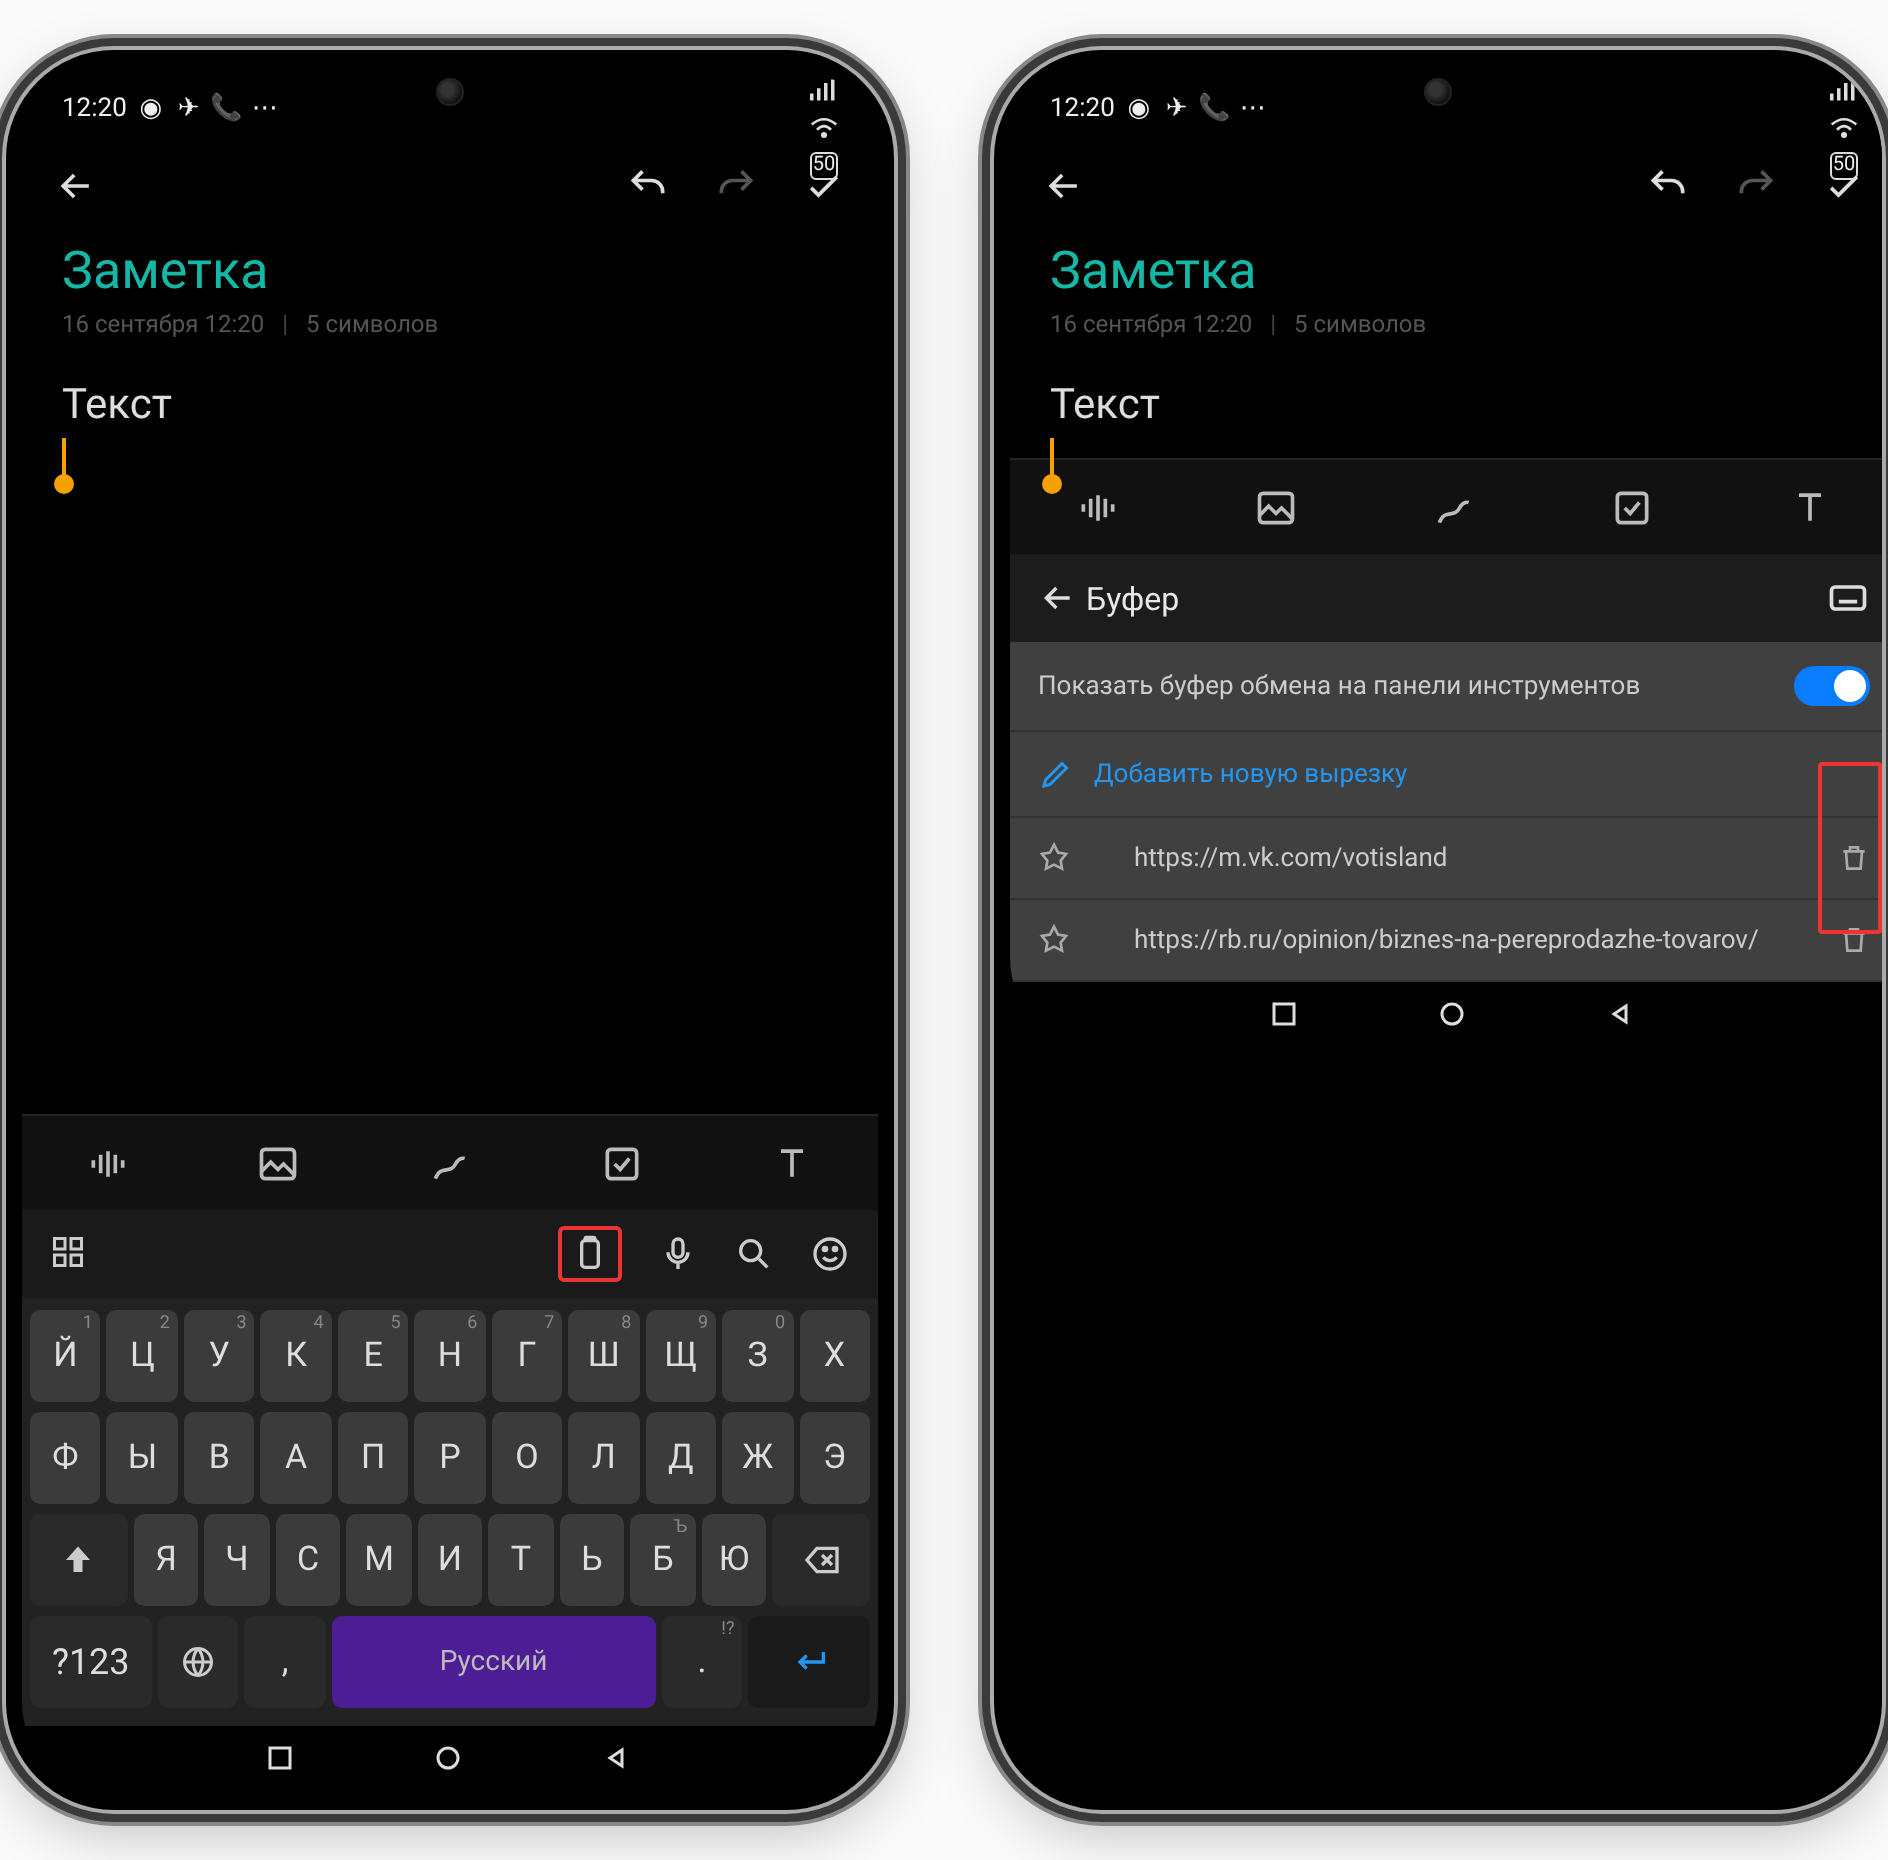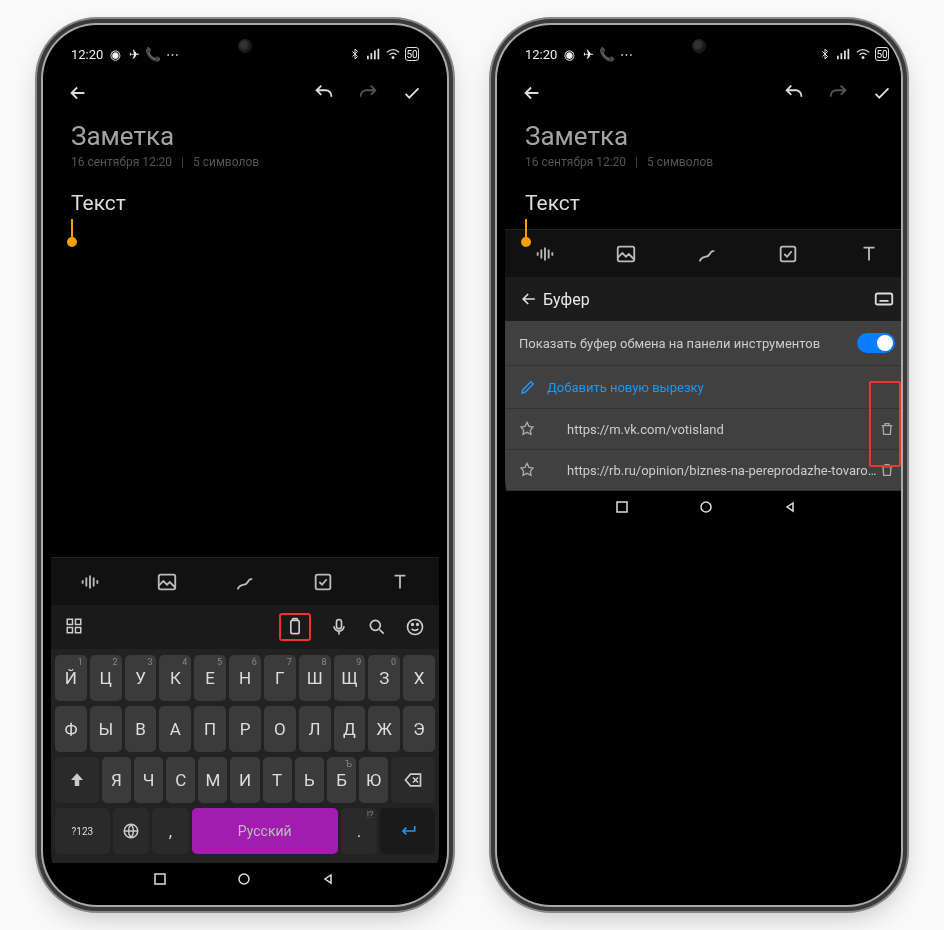--- a/index.html
+++ b/index.html
@@ -7,21 +7,21 @@
     width: 944px; height: 930px;
     background: #fafafa;
     display: flex;
     justify-content: center;
     align-items: center;
     gap: 50px;
     font-family: -apple-system, BlinkMacSystemFont, "Segoe UI", Roboto, sans-serif;
   }
 
   .phone-frame {
-    width: 404px; height: 880px;
+    width: 444px; height: 880px;
     background: #000;
     border-radius: 54px;
     box-shadow: 0 0 0 2px #aaa, 0 0 0 6px #3a3a3a, 0 0 0 8px #888, 0 10px 30px rgba(0,0,0,.25);
     position: relative;
     overflow: hidden;
   }
   .screen {
     position: absolute;
     top: 8px; left: 8px; right: 8px; bottom: 8px;
     border-radius: 46px;
@@ -39,32 +39,32 @@
     background: radial-gradient(circle at 40% 40%, #333 30%, #111 70%);
     border: 1px solid #222;
     z-index: 50;
   }
 
   .status-bar {
     height: 30px; display:flex; justify-content: space-between; align-items:center;
     padding: 0 20px; font-size: 13px; color: #eee; margin-top: 6px;
   }
   .sb-left { display:flex; gap:5px; align-items:center;}
-  .sb-right { display:flex; gap:5px; align-items:center;}
+  .sb-right { display:flex; gap:5px; align-items:center;flex-direction:column;}
   .sb-ic { width:14px; height:14px; display:inline-flex; align-items:center; justify-content:center;}
 
   .app-bar {
     height: 48px; display:flex; align-items:center; justify-content:space-between;
     padding: 0 16px;
   }
   .ab-left, .ab-right { display:flex; gap:22px; align-items:center;}
   .ab-ic { width:22px; height:22px; color:#ddd; }
 
   .note-header { padding: 4px 20px 8px 20px;}
-  .note-title { font-size: 26px; font-weight: 400; color:#a3a3a3; margin-bottom: 4px;}
+  .note-title { font-size: 26px; font-weight: 400; color:#14b8a6; margin-bottom: 4px;}
   .note-sub { font-size: 12px; color:#555;}
   .note-sub .div { margin: 0 6px; color:#444;}
 
   .content { flex:1; padding: 14px 20px; position: relative;}
   .text-line { font-size: 21px; color:#ddd;}
   .caret {
     position:absolute; left:20px; top:42px;
     width:2px; height:20px; background:#f6a100;
   }
   .caret::after {
@@ -92,21 +92,21 @@
 
   .keyboard { background:#222; padding:6px 4px 4px 4px;}
   .krow { display:flex; gap:3px; margin-bottom:5px; justify-content:center;}
   .key {
     flex:1; height:46px; background:#3b3b3b; color:#ddd; border-radius:5px;
     display:flex; align-items:center; justify-content:center;
     font-size:17px; position:relative;
   }
   .key .tiny { position:absolute; top:2px; right:4px; font-size:9px; color:#888;}
   .key.wide15 { flex:1.5;}
-  .key.space { flex:4; background:#a21caf; font-size:14px; color:#bbb;}
+  .key.space { flex:4; background:#4c1d95; font-size:14px; color:#bbb;}
   .key.dark { background:#2a2a2a;}
   .key.enter { background:#1a1a1a; color:#2196f3;}
 
   .nav-bar { height:34px; display:flex; justify-content:center; gap:70px; align-items:center; background:#000;}
   .nav-ic { color:#ddd; width:14px; height:14px;}
 
   
   .clip-header {
     height:44px; display:flex; align-items:center; justify-content:space-between;
     background:#1c1c1c; padding:0 14px; font-size:16px;
@@ -330,21 +330,21 @@
           <div class="key">Б<span class="tiny">Ъ</span></div>
           <div class="key">Ю</div>
           <div class="key dark wide15">
             <svg viewBox="0 0 24 24" width="20" height="20" fill="none" stroke="#ccc" stroke-width="2">
               <path d="M21 5H9l-6 7 6 7h12z"></path>
               <path d="M12 9l6 6M18 9l-6 6"></path>
             </svg>
           </div>
         </div>
       <div class="krow">
-        <div class="key dark wide15" style="font-size:10px;">?123</div>
+        <div class="key dark wide15" style="font-size:18px;">?123</div>
         <div class="key dark">
             <svg viewBox="0 0 24 24" width="18" height="18" fill="none" stroke="#ccc" stroke-width="2">
               <circle cx="12" cy="12" r="9"></circle>
               <path d="M3 12h18M12 3a14 14 0 010 18M12 3a14 14 0 000 18"></path>
             </svg>
           </div>
         <div class="key dark">,</div>
         <div class="key space">Русский</div>
         <div class="key dark">.<span class="tiny">!?</span></div>
         <div class="key enter wide15">

